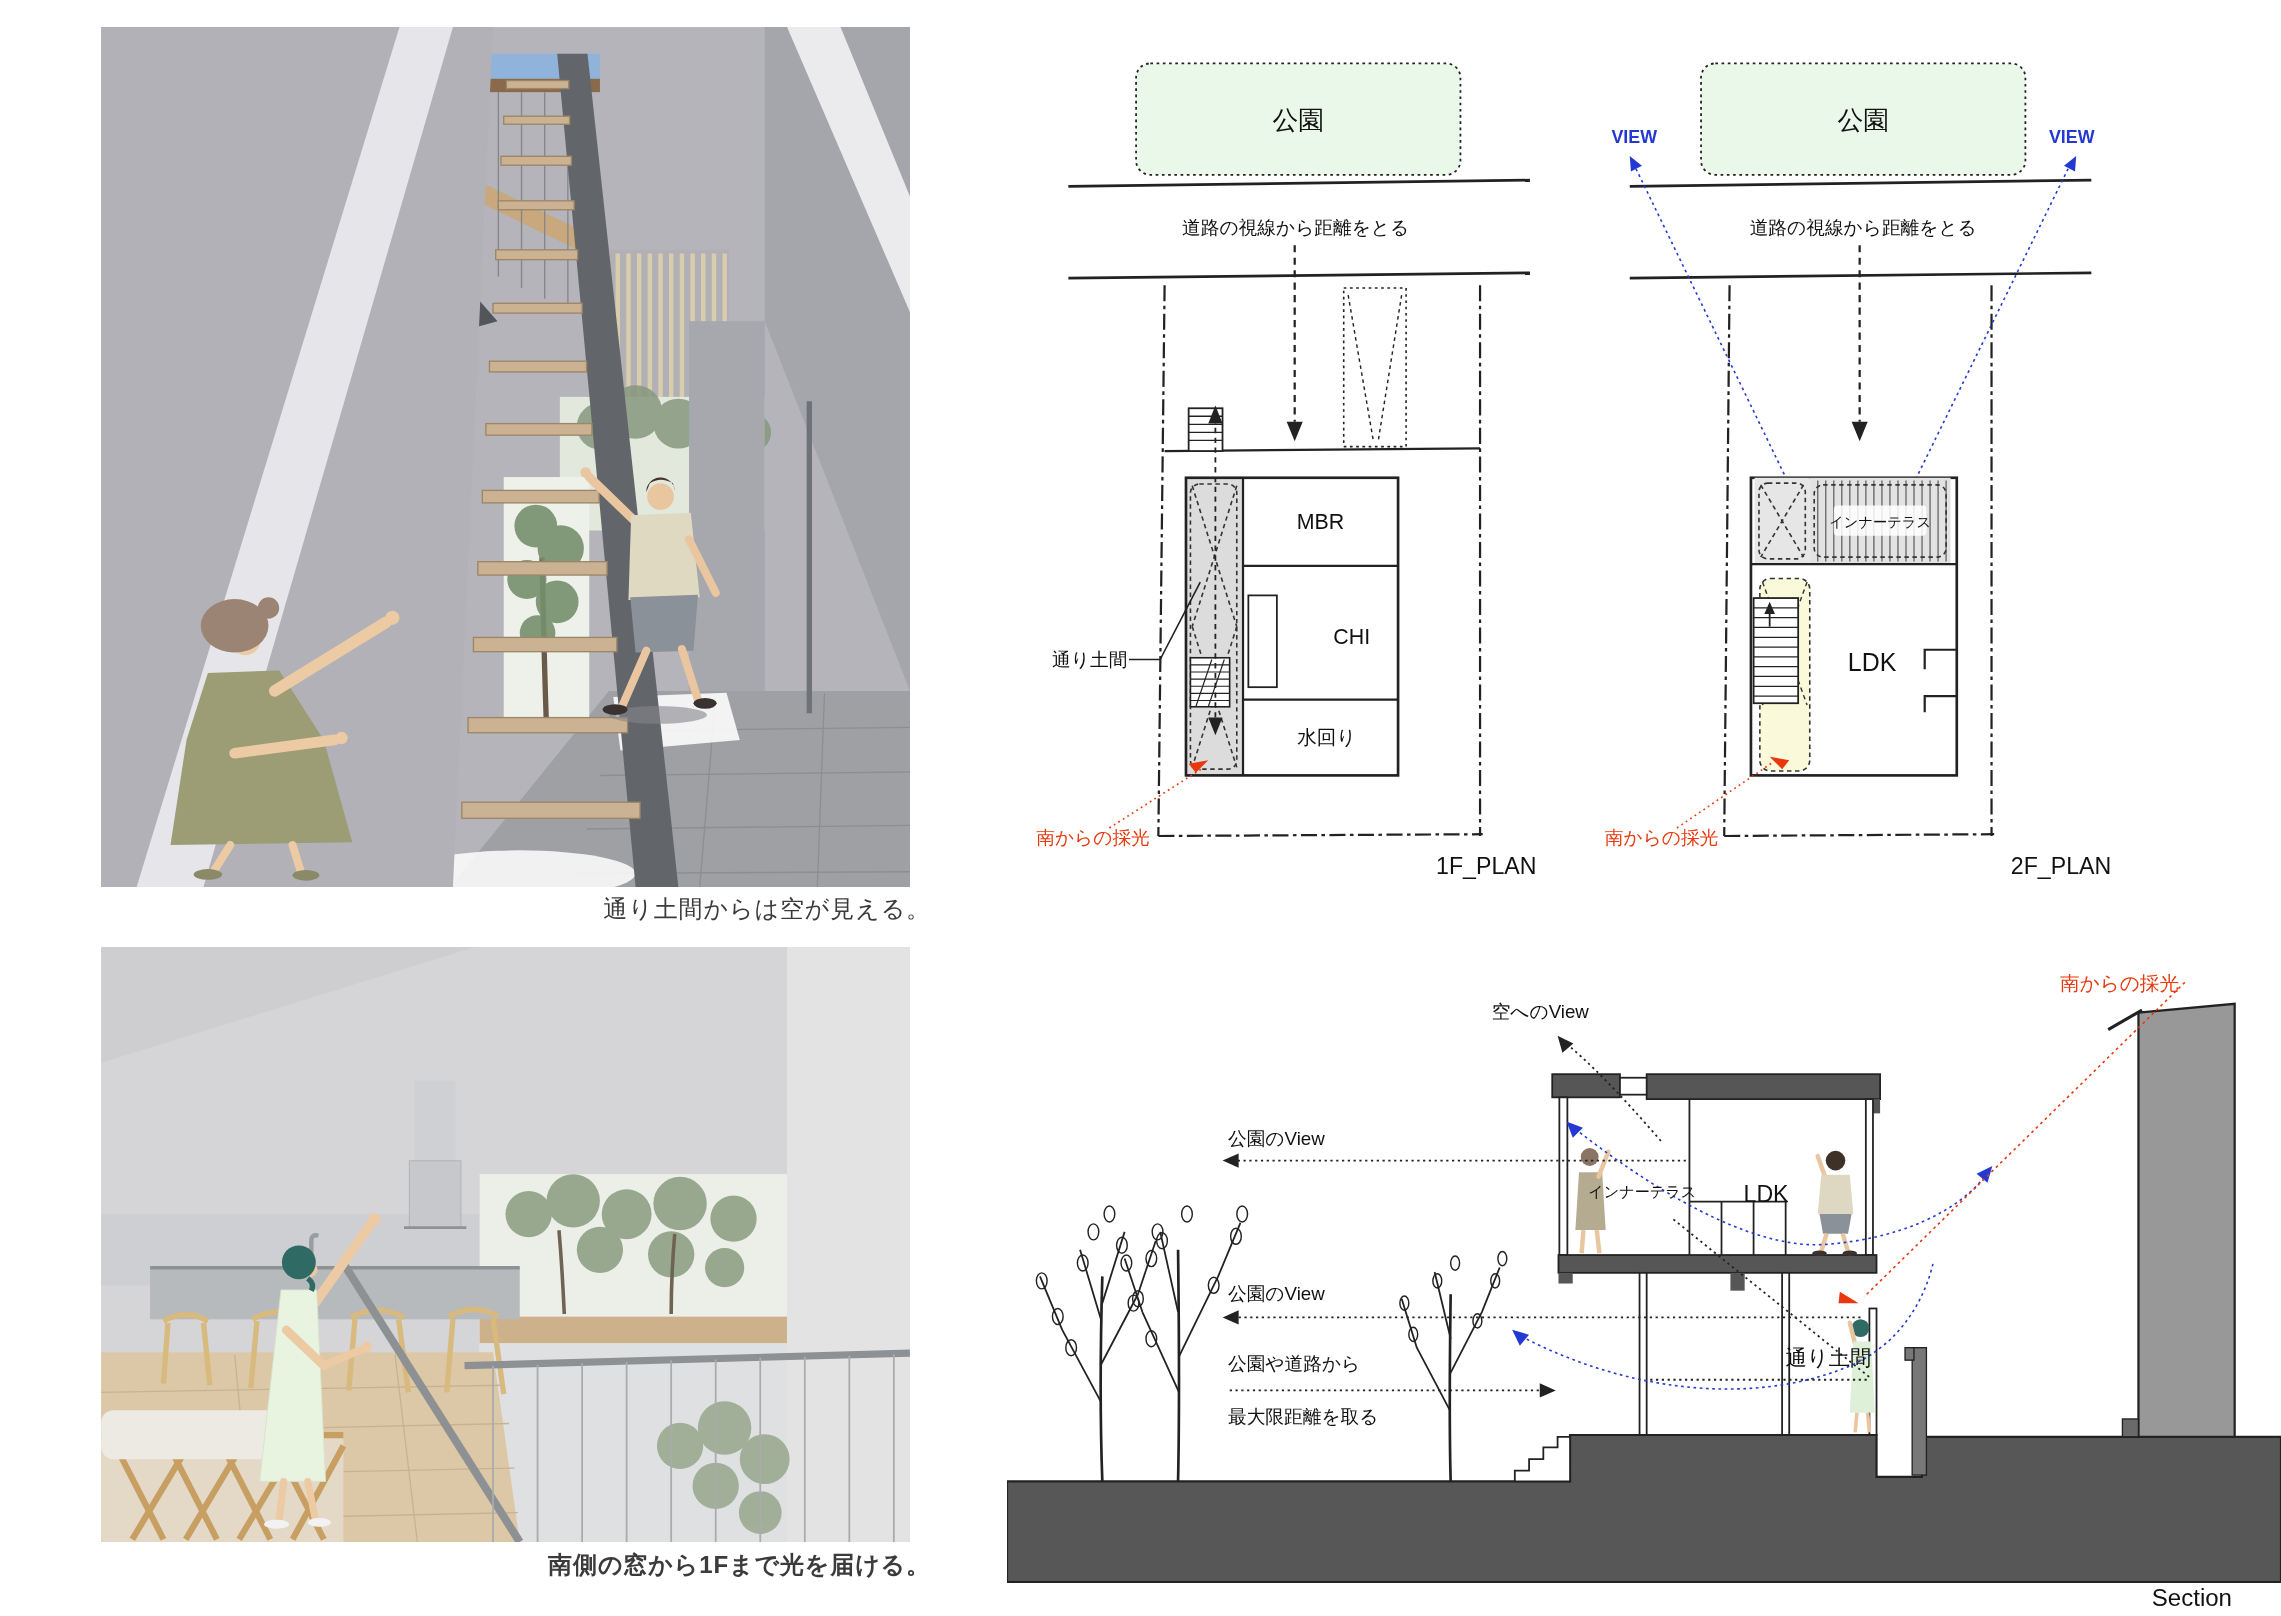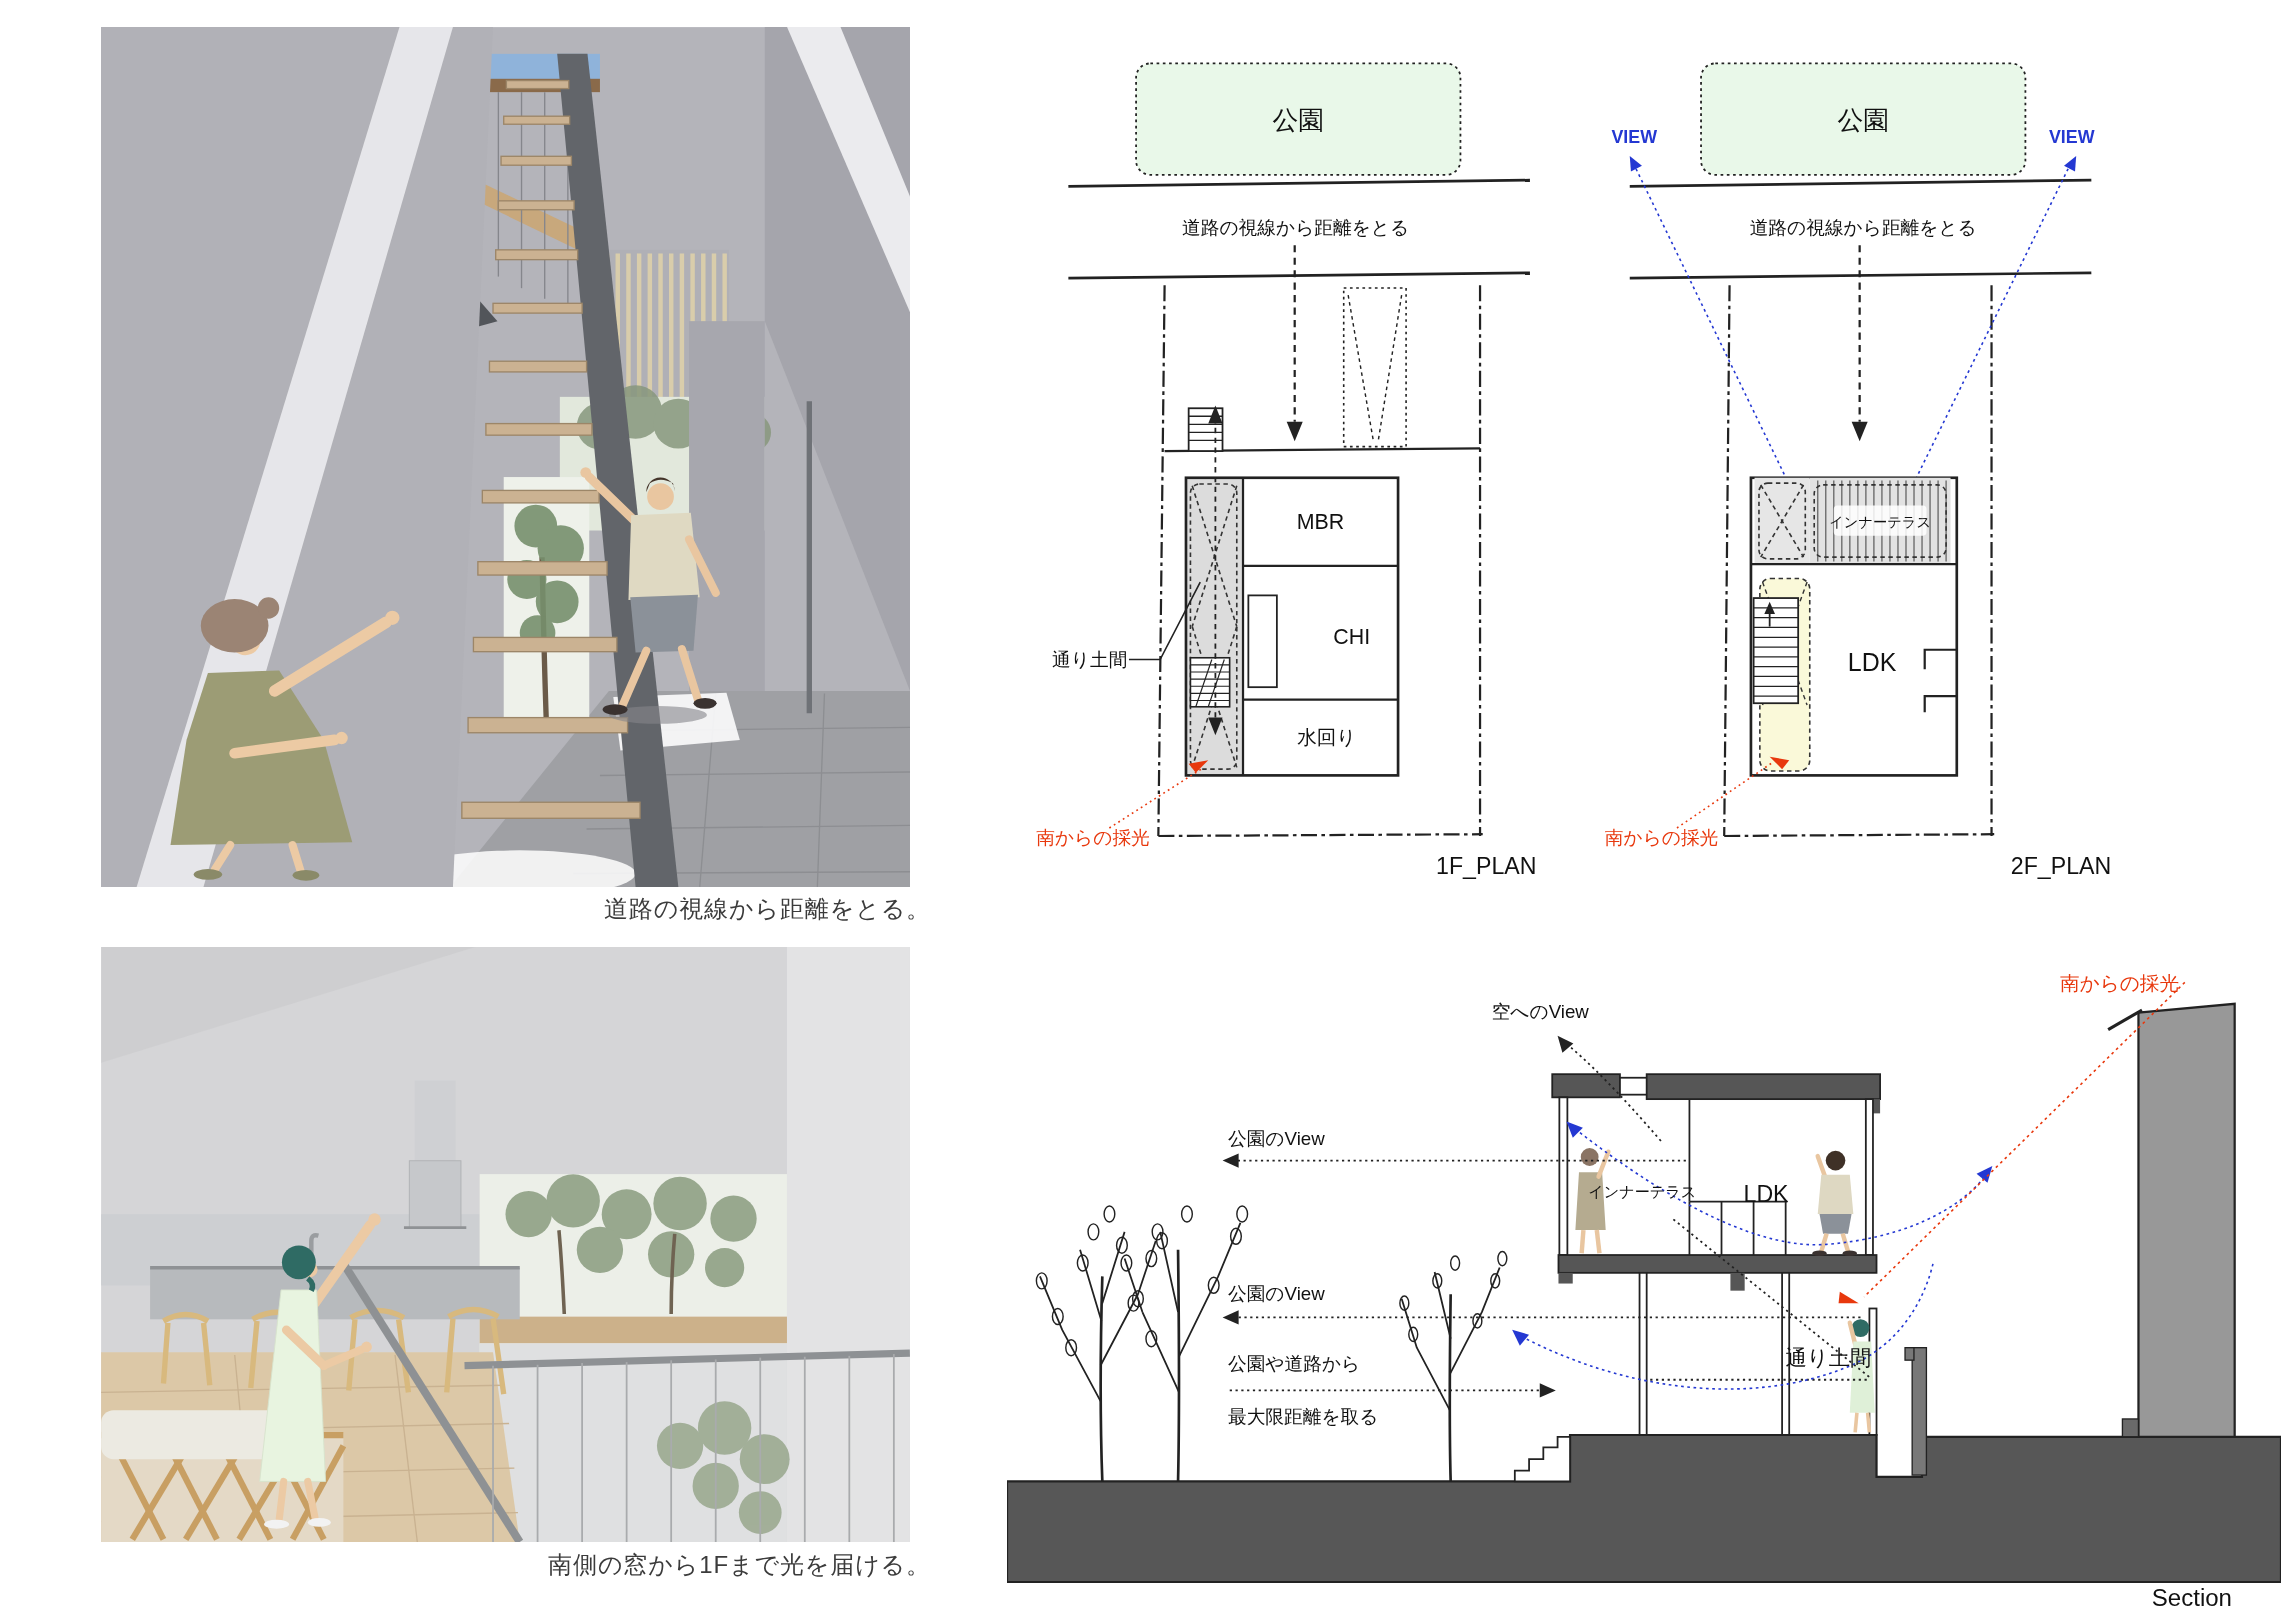--- a/index.html
+++ b/index.html
@@ -131,21 +131,21 @@
     <ellipse cx="150" cy="672" rx="38" ry="30" fill="#9b8474"></ellipse>
     <circle cx="188" cy="652" r="12" fill="#9b8474"></circle>
     <line x1="145" y1="918" x2="128" y2="945" stroke="#eccaa4" stroke-width="9" stroke-linecap="round"></line>
     <line x1="215" y1="918" x2="224" y2="947" stroke="#eccaa4" stroke-width="9" stroke-linecap="round"></line>
     <ellipse cx="120" cy="951" rx="16" ry="6" fill="#8a8a68"></ellipse>
     <ellipse cx="230" cy="952" rx="15" ry="6" fill="#8a8a68"></ellipse>
   </g>
 </svg>
 </div>
 
-<div class="abs caption" style="left:356px;top:893px;width:575px;">道路の視線から距離をとる。</div>
+<div class="abs caption" style="left:356px;top:893px;width:575px;">通り土間からは空が見える。</div>
 
 <div class="abs" style="left:101px;top:947px;width:809px;height:595px;">
 <svg width="809" height="595" viewBox="0 0 908 668">
   <rect x="0" y="0" width="908" height="668" fill="#d5d5d7"></rect>
   <polygon points="0,0 420,0 0,130" fill="#c9c9cc" opacity="0.6"></polygon>
   <rect x="0" y="300" width="425" height="80" fill="#cdcfd2"></rect>
   <rect x="352" y="150" width="46" height="95" fill="#cfd0d3"></rect>
   <rect x="346" y="240" width="58" height="75" fill="#c6c8cb" stroke="#aeb0b3" stroke-width="1"></rect>
   <line x1="340" y1="315" x2="410" y2="315" stroke="#8f9295" stroke-width="3"></line>
 
@@ -235,21 +235,21 @@
     <line x1="250" y1="470" x2="292" y2="452" stroke="#eccaa4" stroke-width="9" stroke-linecap="round"></line>
     <circle cx="298" cy="449" r="6" fill="#eccaa4"></circle>
     <line x1="205" y1="600" x2="200" y2="642" stroke="#eccaa4" stroke-width="8" stroke-linecap="round"></line>
     <line x1="232" y1="600" x2="240" y2="640" stroke="#eccaa4" stroke-width="8" stroke-linecap="round"></line>
     <ellipse cx="197" cy="648" rx="14" ry="5" fill="#f2f2f2"></ellipse>
     <ellipse cx="245" cy="646" rx="13" ry="5" fill="#f2f2f2"></ellipse>
   </g>
 </svg>
 </div>
 
-<div class="abs caption" style="left:356px;top:1549px;width:575px;">南側の窓から1Fまで光を届ける。</div>
+<div class="abs caption" style="left:356px;top:1549px;width:575px;font-weight:bold;">南側の窓から1Fまで光を届ける。</div>
 
 <div class="abs" style="left:980px;top:34px;width:1230px;height:851px;">
 <svg width="1230" height="851" viewBox="1100 35 1380 955">
 
   <g>
     <rect x="1275" y="68" width="364" height="125" rx="16" fill="#e9f8e9" stroke="#222" stroke-width="2" stroke-dasharray="3 4"></rect>
     <text x="1457" y="142" font-size="29" text-anchor="middle" fill="#111">公園</text>
     <line x1="1199" y1="206" x2="1717" y2="199" stroke="#222" stroke-width="3"></line>
     <text x="1454" y="259" font-size="21" text-anchor="middle" fill="#111">道路の視線から距離をとる</text>
     <line x1="1199" y1="309" x2="1717" y2="303" stroke="#222" stroke-width="3"></line>

